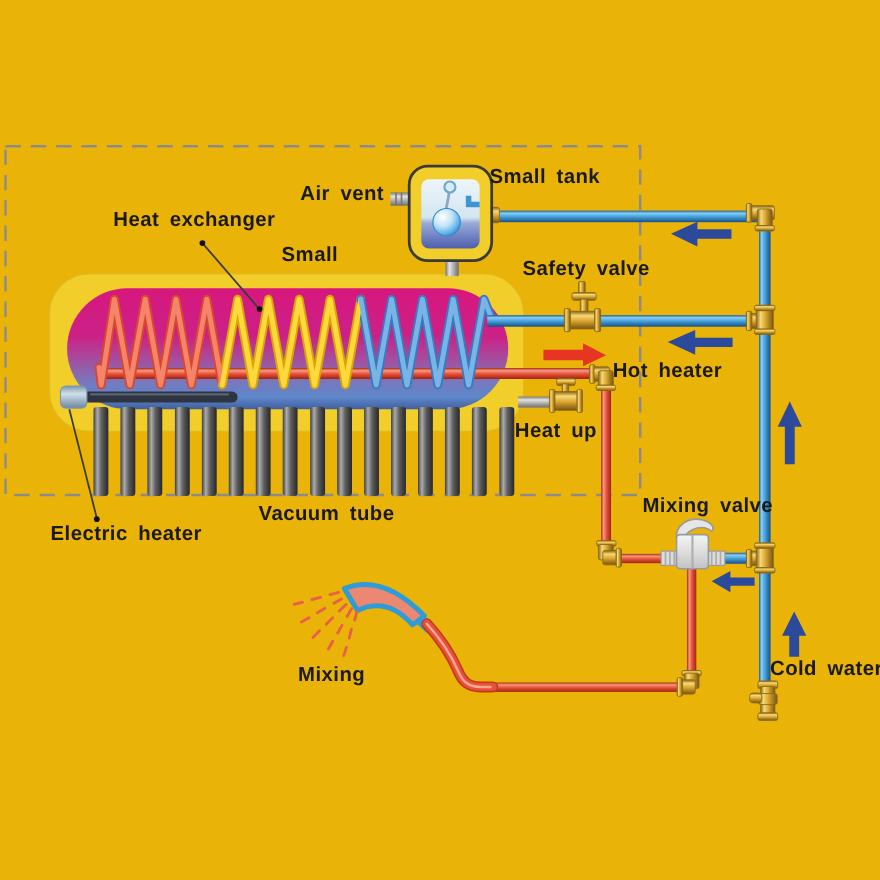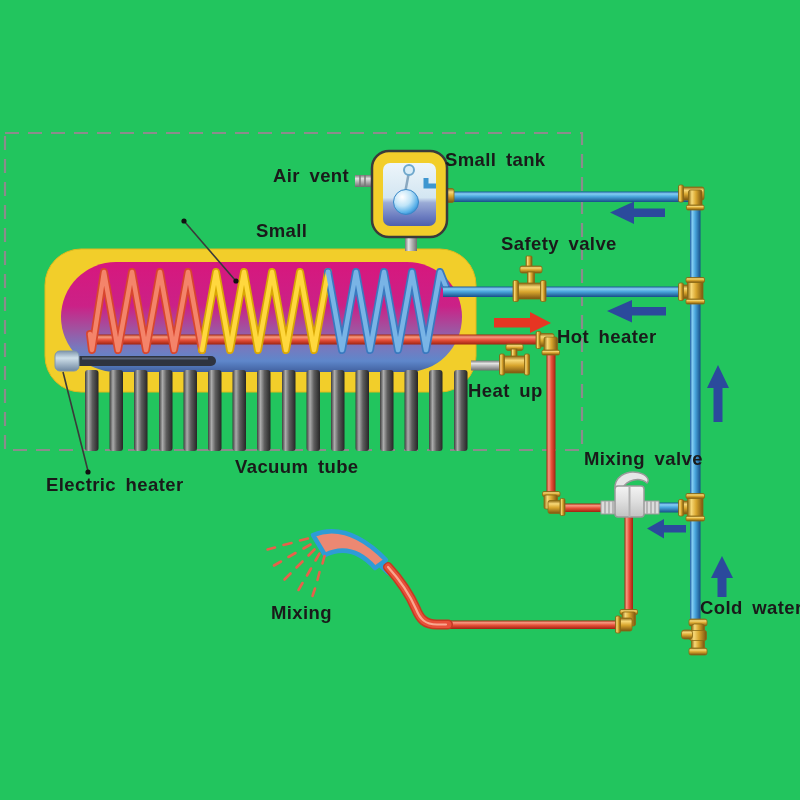--- a/index.html
+++ b/index.html
@@ -1,16 +1,16 @@
 <!DOCTYPE html>
 <html style="--cold-pipe: #49A5DC; --hot-pipe: #E8503A; --arrow-blue: #2B4A9C; --arrow-red: #E63523; --tank-shell: #F2CE2A; --tank-hot-top: #D7177D; --tank-cool-bottom: #4A72B8; --coil-red: #F4846A; --coil-yellow: #FFD83E; --coil-blue: #79B4E6; --brass-fitting: #D9A62E; --vacuum-tube-gray: #5A5A5A; --label-text: #1A1A1A;"><head>
 <meta charset="utf-8">
 <style>
   html,body{margin:0;padding:0;background:#fff;}
-  #stage{position:relative;width:800px;height:800px;background:#22c55e;overflow:hidden;
+  #stage{position:relative;width:800px;height:800px;background:#eab308;overflow:hidden;
          font-family:"Liberation Sans",sans-serif;}
   #diagram-svg{position:absolute;left:0;top:0;}
   .lbl{position:absolute;font-size:18.5px;font-weight:bold;color:var(--label-text,#1a1a1a);
        letter-spacing:0.4px;word-spacing:4px;white-space:nowrap;line-height:1;}
 </style>
 </head>
 <body>
 
 <div id="stage">
 
@@ -297,22 +297,23 @@
     <line x1="184" y1="221" x2="235" y2="280"></line>
     <circle cx="184" cy="221" r="2.6" fill="#111" stroke="none"></circle>
     <circle cx="236" cy="281" r="2.6" fill="#111" stroke="none"></circle>
     <line x1="63" y1="372" x2="88" y2="471"></line>
     <circle cx="88" cy="472" r="2.6" fill="#111" stroke="none"></circle>
   </g>
 </svg>
 
 <div class="lbl" style="left:445px;top:151px">Small tank</div>
 <div class="lbl" style="left:273px;top:167px">Air vent</div>
+<div class="lbl" style="left:103px;top:190px">Heat exchanger</div>
 <div class="lbl" style="left:256px;top:222px">Small</div>
-<div class="lbl" style="left:501px;top:235px">Safety valve</div>
+<div class="lbl" style="left:475px;top:235px">Safety valve</div>
 <div class="lbl" style="left:557px;top:328px">Hot heater</div>
 <div class="lbl" style="left:468px;top:382px">Heat up</div>
 <div class="lbl" style="left:235px;top:458px">Vacuum tube</div>
 <div class="lbl" style="left:46px;top:476px">Electric heater</div>
 <div class="lbl" style="left:584px;top:450px">Mixing valve</div>
 <div class="lbl" style="left:700px;top:599px">Cold water</div>
 <div class="lbl" style="left:271px;top:604px">Mixing</div>
 
 </div>
 

